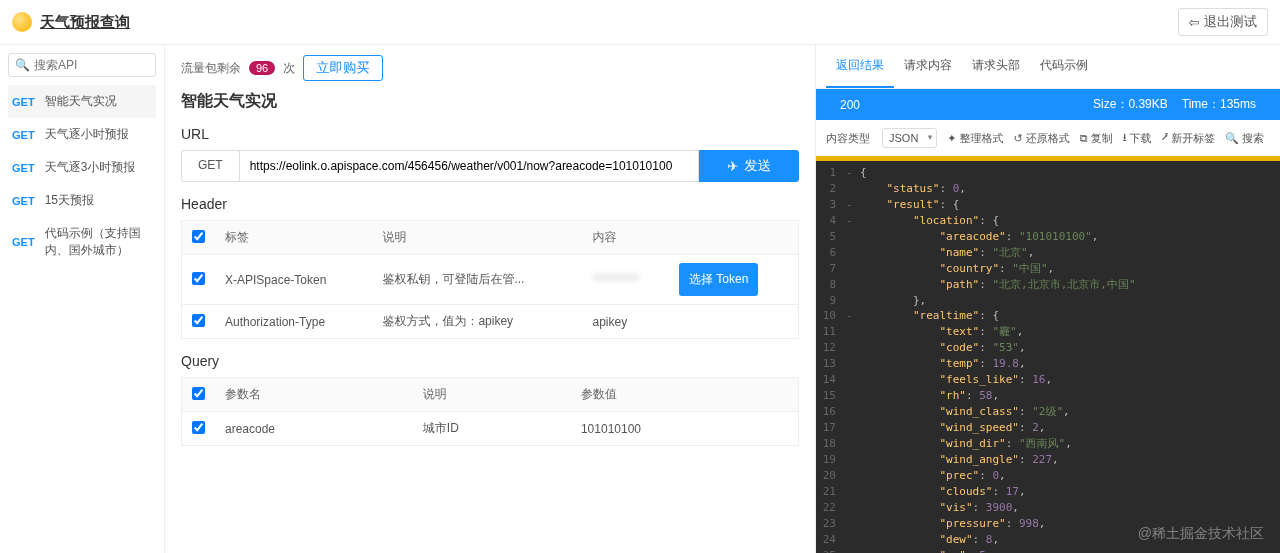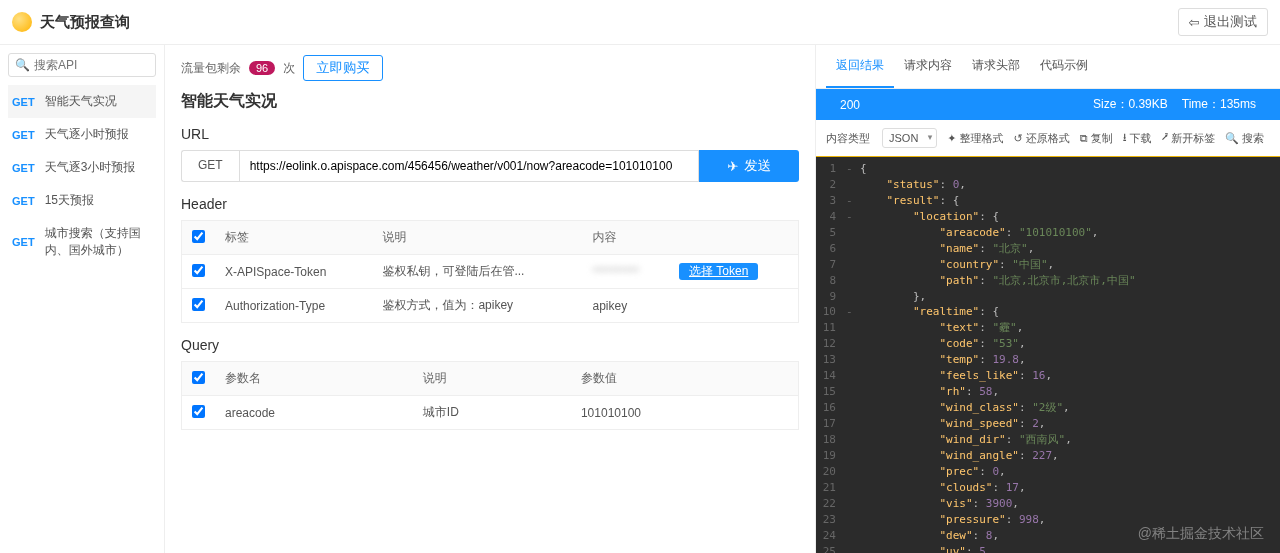--- a/index.html
+++ b/index.html
@@ -1,18 +1,18 @@
 <!DOCTYPE html>
 <html><head>
   <meta charset="utf-8">
   <style>
     * { margin: 0; padding: 0; box-sizing: border-box; }
     body { font-family: -apple-system, "PingFang SC", "Microsoft YaHei", sans-serif; font-size: 12px; color: #333; background: #fff; }
     .header { display: flex; align-items: center; justify-content: space-between; padding: 8px 12px; border-bottom: 1px solid #eee; }
-    .header-left { display: flex; align-items: center; gap: 8px; }
+    .header-left { display: flex; align-items: center; gap: 8px; text-decoration: underline; }
     .logo { width: 20px; height: 20px; border-radius: 50%; background: radial-gradient(circle at 35% 35%, #ffe082, #ffb300); display: inline-block; }
     .title { font-size: 15px; font-weight: 600; }
     .exit-btn { border: 1px solid #ddd; background: #fff; padding: 4px 10px; border-radius: 3px; color: #555; cursor: pointer; display: flex; align-items: center; gap: 4px; }
     .layout { display: flex; height: calc(100vh - 40px); }
     .sidebar { width: 165px; border-right: 1px solid #eee; padding: 8px; }
     .search-box { border: 1px solid #ddd; border-radius: 3px; padding: 4px 6px; display: flex; align-items: center; gap: 4px; margin-bottom: 8px; }
     .search-box input { border: none; outline: none; width: 100%; font-size: 12px; }
     .api-item { display: flex; align-items: center; gap: 10px; padding: 8px 4px; cursor: pointer; font-size: 12px; color: #555; }
     .api-item.active { background: #f5f5f5; }
     .method-get { color: #1890ff; font-weight: 600; font-size: 11px; }
@@ -25,29 +25,29 @@
     .section-label { font-size: 14px; color: #333; margin: 14px 0 8px; }
     .url-row { display: flex; gap: 0; }
     .url-method { border: 1px solid #ddd; border-right: none; padding: 7px 16px; background: #fff; color: #555; border-radius: 3px 0 0 3px; }
     .url-input { flex: 1; border: 1px solid #ddd; padding: 7px 10px; outline: none; font-size: 12px; }
     .send-btn { background: #1890ff; color: #fff; border: none; padding: 7px 28px; cursor: pointer; border-radius: 0 3px 3px 0; display: flex; align-items: center; gap: 6px; }
     table { width: 100%; border-collapse: collapse; border: 1px solid #eee; }
     th, td { text-align: left; padding: 8px 10px; border-bottom: 1px solid #eee; font-size: 12px; color: #555; font-weight: normal; }
     th { background: #fafafa; color: #666; }
     .chk { width: 28px; text-align: center; }
     input[type="checkbox"] { cursor: pointer; }
-    .token-btn { background: #1890ff; color: #fff; border: none; padding: 0 10px; border-radius: 3px; cursor: pointer; font-size: 12px; text-decoration: underline; }
+    .token-btn { background: #1890ff; color: #fff; border: none; padding: 8px 10px; border-radius: 3px; cursor: pointer; font-size: 12px; }
     .blur { filter: blur(3px); color: #aaa; }
     .right-panel { width: 465px; border-left: 1px solid #eee; display: flex; flex-direction: column; }
     .tabs { display: flex; border-bottom: 1px solid #eee; padding: 0 10px; }
     .tab { padding: 12px 10px; cursor: pointer; color: #555; font-size: 12px; }
     .tab.active { color: #1890ff; border-bottom: 2px solid #1890ff; }
     .status-bar { background: #1890ff; color: #fff; display: flex; align-items: center; justify-content: space-between; padding: 7px 24px; font-size: 12px; }
     .status-right { display: flex; gap: 14px; }
-    .toolbar { display: flex; align-items: center; gap: 10px; padding: 8px 10px; border-bottom: 1px solid #eab308; font-size: 11px; color: #555; flex-wrap: wrap; }
+    .toolbar { display: flex; align-items: center; gap: 10px; padding: 8px 10px; border-bottom: 5px solid #eab308; font-size: 11px; color: #555; flex-wrap: wrap; }
     .toolbar .label { margin-right: 2px; }
     .select { border: 1px solid #ddd; padding: 3px 18px 3px 6px; border-radius: 3px; position: relative; cursor: pointer; }
     .select::after { content: "▾"; position: absolute; right: 4px; font-size: 9px; color: #888; }
     .tool-btn { display: flex; align-items: center; gap: 3px; cursor: pointer; }
     .code-area { flex: 1; background: #2b2b2b; color: #bbb; font-family: Consolas, Monaco, monospace; font-size: 11px; overflow: auto; padding: 4px 0; line-height: 1.45; }
     .line { display: flex; }
     .ln { color: #666; width: 30px; text-align: right; padding-right: 10px; user-select: none; flex-shrink: 0; }
     .gutter { width: 14px; color: #666; flex-shrink: 0; }
     .code { white-space: pre; }
     .k { color: #ffc66d; }
@@ -88,21 +88,21 @@
         <div class="api-item">
           <span class="method-get">GET</span>
           <span>天气逐3小时预报</span>
         </div>
         <div class="api-item">
           <span class="method-get">GET</span>
           <span>15天预报</span>
         </div>
         <div class="api-item">
           <span class="method-get">GET</span>
-          <span>城市搜索（支持国内、国外城市）</span>
+          <span>代码示例（支持国内、国外城市）</span>
         </div>
       </div>
   </div>
 
   <div class="main">
     <div class="left-panel">
       <div class="quota-bar">
         <span>流量包剩余</span>
         <span class="badge">96</span>
         <span>次</span>

